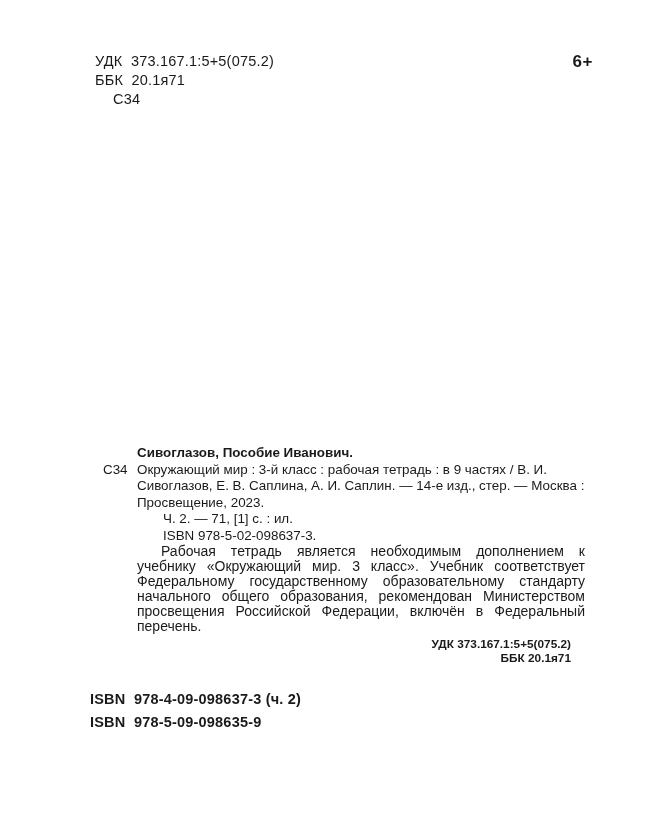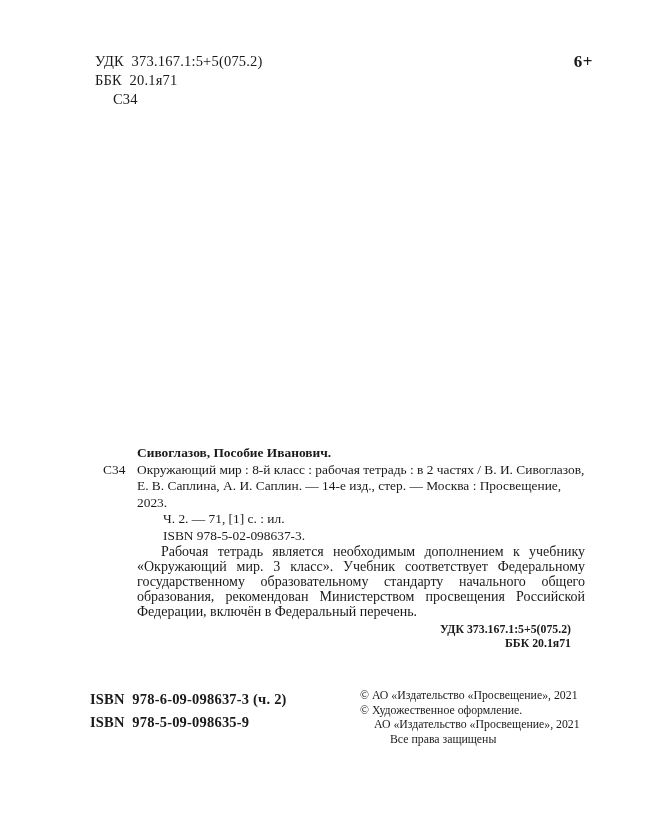--- a/index.html
+++ b/index.html
@@ -5,21 +5,21 @@
   html, body {
     margin: 0;
     padding: 0;
     background: #ffffff;
   }
   .page {
     position: relative;
     width: 650px;
     height: 839px;
     background: #ffffff;
-    font-family: Liberation Serif, serif;
+    font-family: Liberation Sans, sans-serif;
     color: #1a1a1a;
     overflow: hidden;
   }
   .pre { white-space: pre-wrap; }
 
   
   .top-block {
     position: absolute;
     left: 95px;
     top: 52px;
@@ -112,39 +112,33 @@
     <div class="code-line">С34</div>
   </div>
 
   <div class="age-badge">6+</div>
 
   <div class="biblio-block">
     <div class="author-line">Сивоглазов, Пособие Иванович.</div>
 
     <div class="entry">
       <span class="entry-code">С34</span>
-      <div class="entry-text">Окружающий мир : 8-й класс : рабочая тетрадь : в 2 частях / В. И. Сивоглазов, Е. В. Саплина, А. И. Саплин. — 14-е изд., стер. — Москва : Просвещение, 2023.</div>
+      <div class="entry-text">Окружающий мир : 3-й класс : рабочая тетрадь : в 9 частях / В. И. Сивоглазов, Е. В. Саплина, А. И. Саплин. — 14-е изд., стер. — Москва : Просвещение, 2023.</div>
     </div>
 
     <div class="part-line">Ч. 2. — 71, [1] с. : ил.</div>
     <div class="isbn-line">ISBN 978-5-02-098637-3.</div>
 
     <div class="annotation">Рабочая тетрадь является необходимым дополнением к учебнику «Окружающий мир. 3 класс». Учебник соответствует Федеральному государственному образовательному стандарту начального общего образования, рекомендован Министерством просвещения Российской Федерации, включён в Федеральный перечень.</div>
 
     <div class="udk-right-block">
       <div>УДК 373.167.1:5+5(075.2)</div>
       <div>ББК 20.1я71</div>
     </div>
   </div>
 
   <div class="bottom-isbn-block">
-    <div class="pre">ISBN  978-6-09-098637-3 (ч. 2)</div>
+    <div class="pre">ISBN  978-4-09-098637-3 (ч. 2)</div>
     <div class="pre">ISBN  978-5-09-098635-9</div>
   </div>
 
-  <div class="copyright-block">
-    <div>© АО «Издательство «Просвещение», 2021</div>
-    <div>© Художественное оформление.</div>
-    <div class="indent-1">АО «Издательство «Просвещение», 2021</div>
-    <div class="indent-2">Все права защищены</div>
-  </div>
 
 </div>
 
 </body></html>

